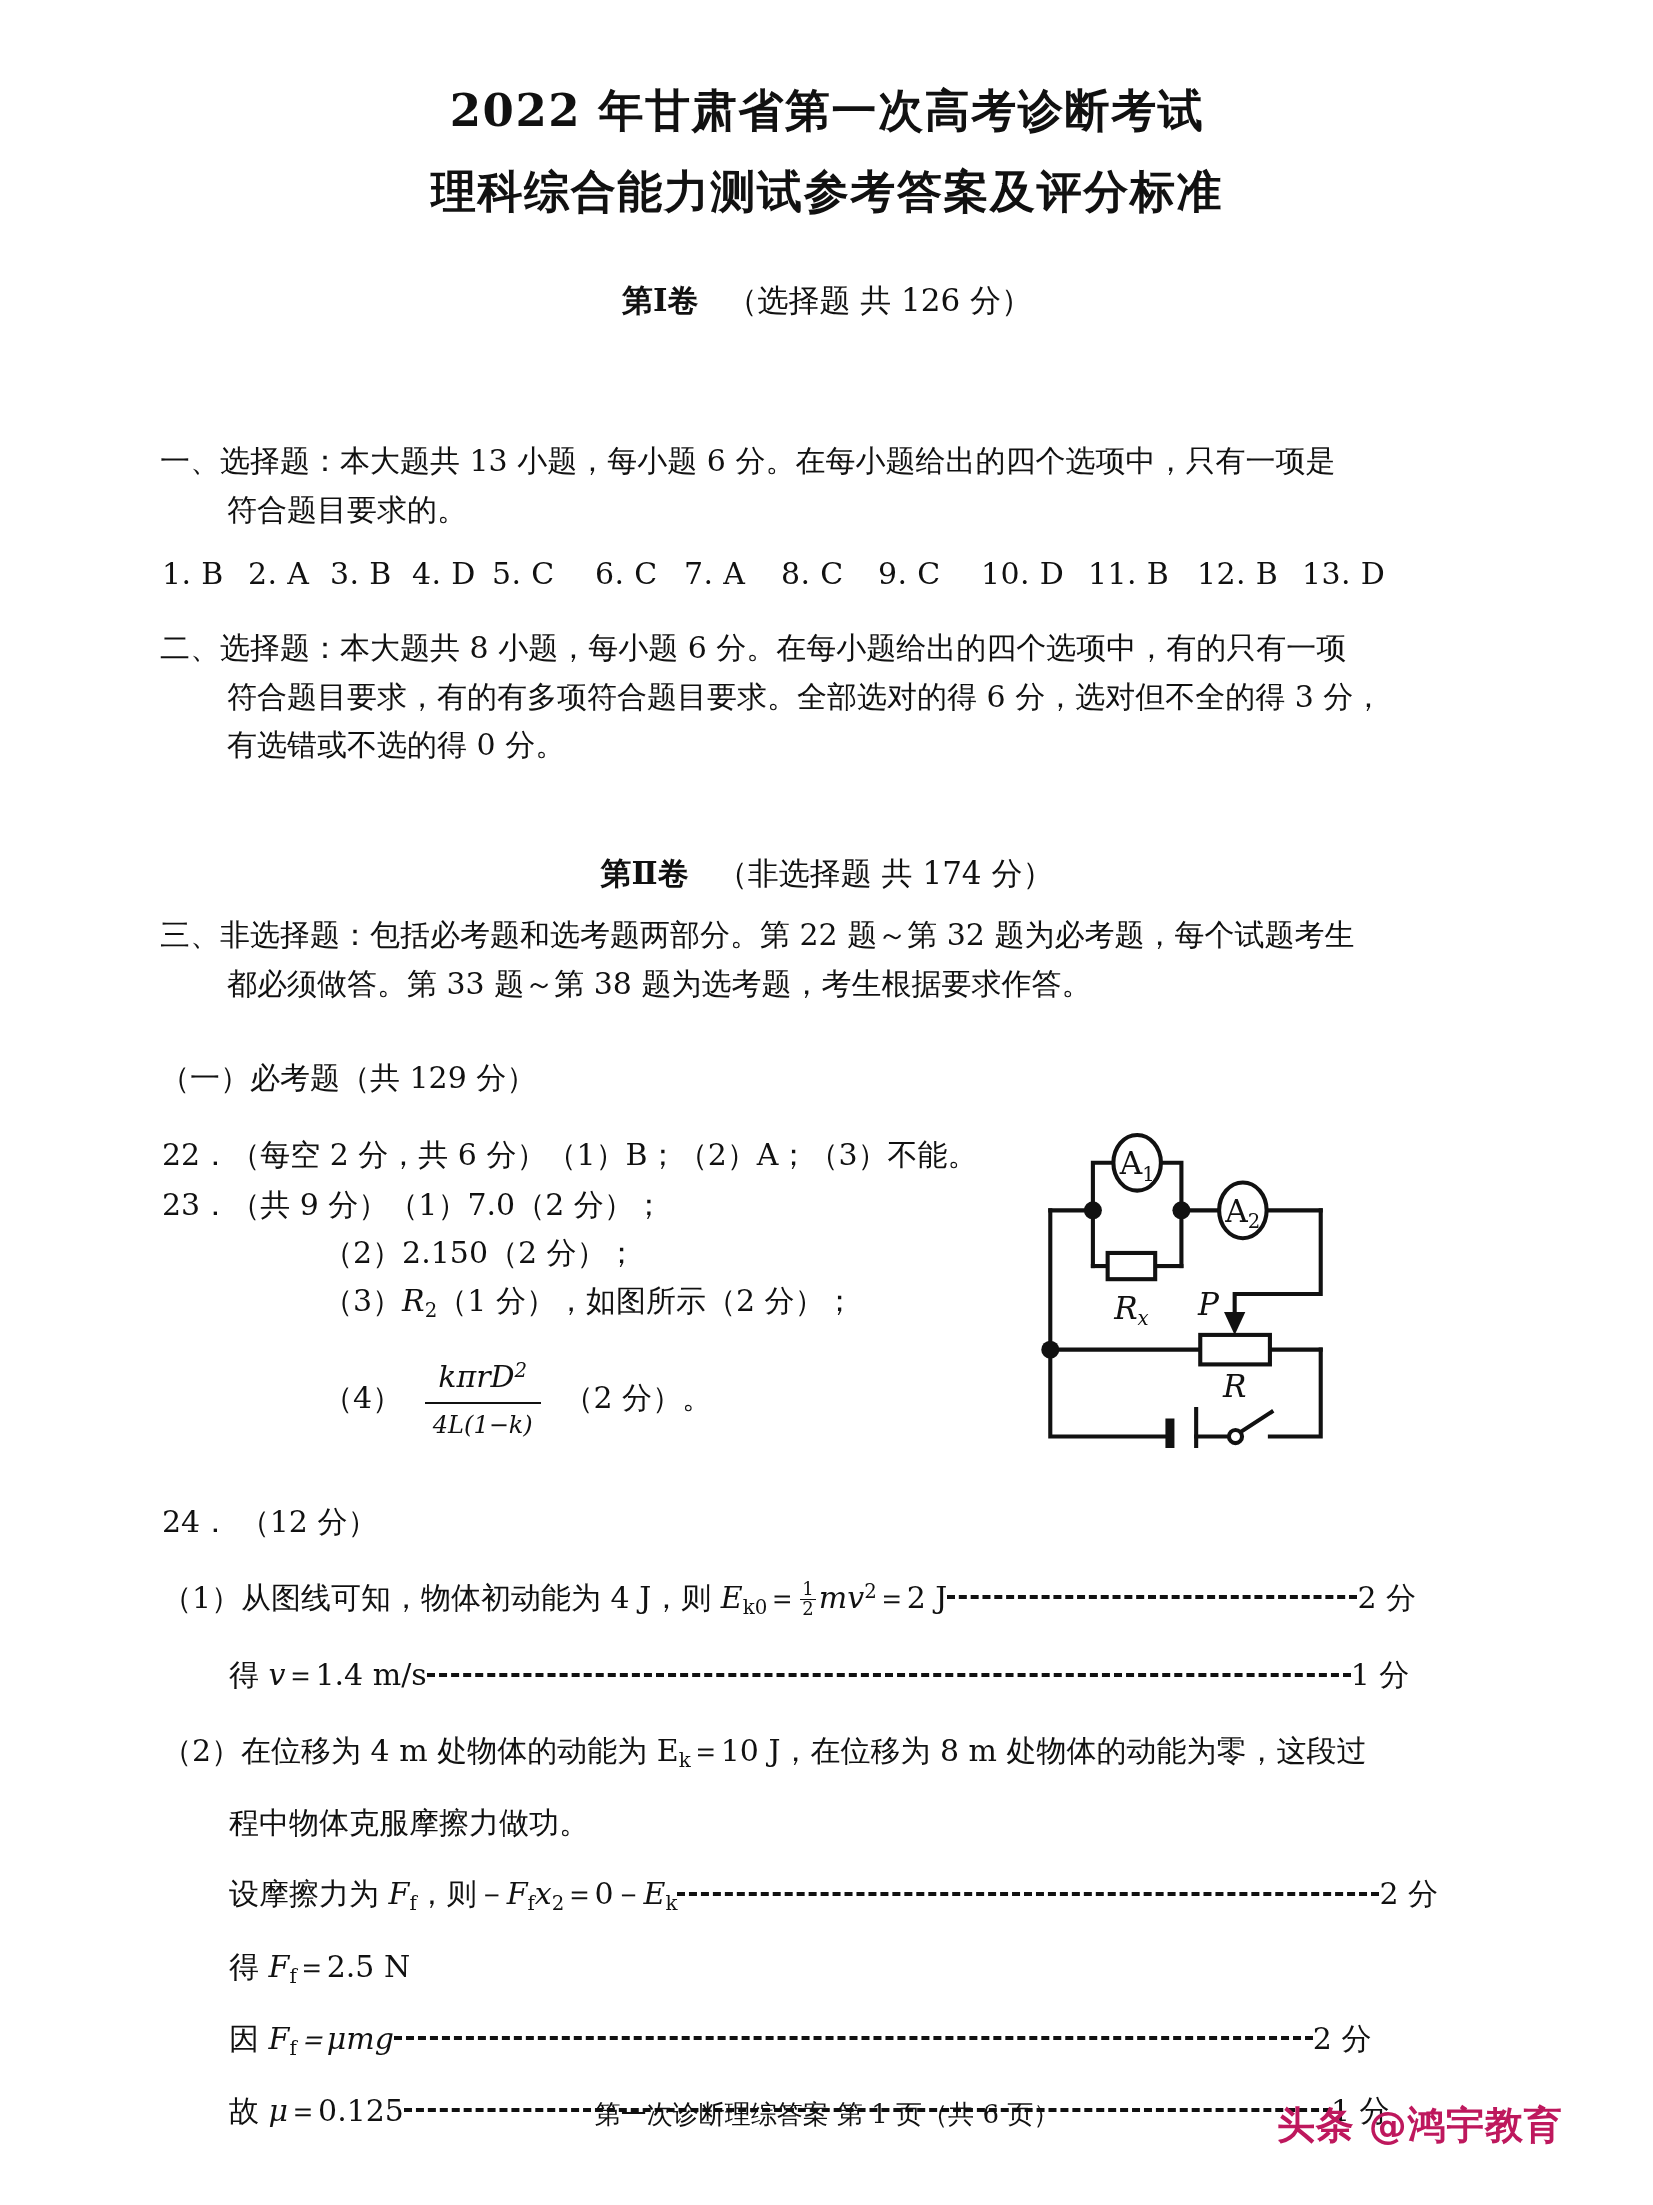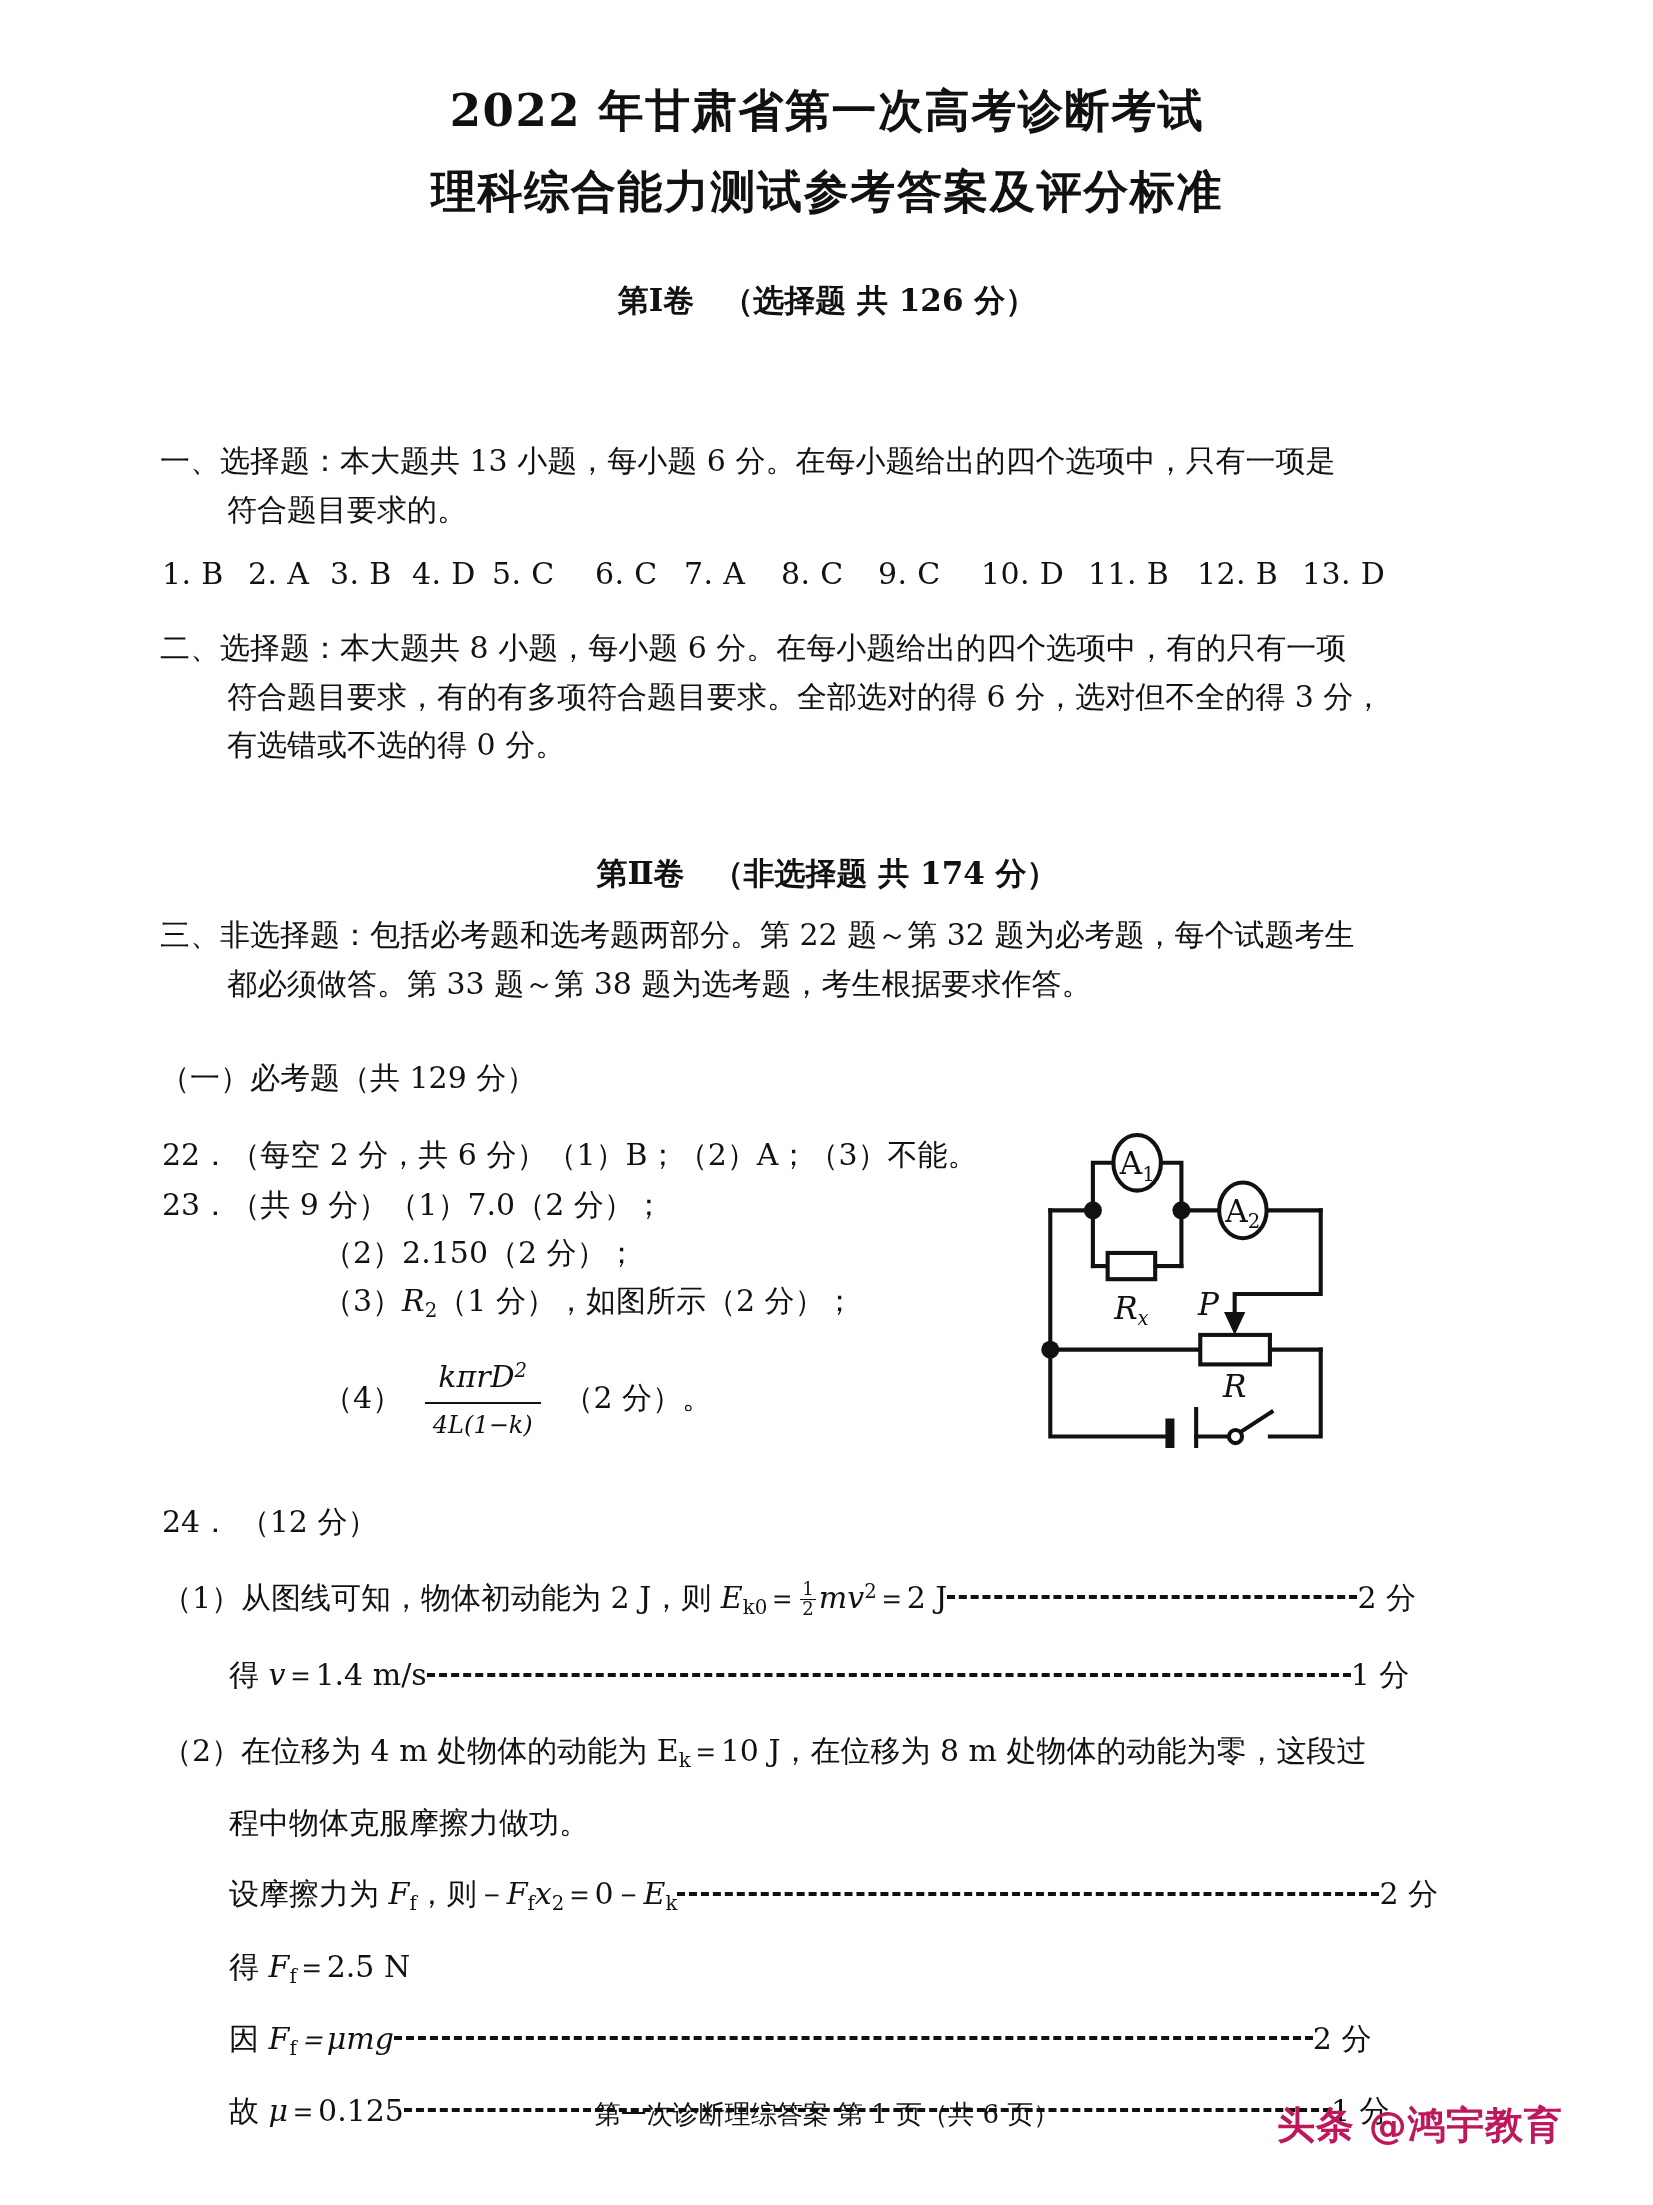--- a/index.html
+++ b/index.html
@@ -45,21 +45,21 @@
   }
 
   
   .volume-header {
     text-align: center;
     font-size: 31px;
     font-weight: bold;
     margin: 0;
   }
   .volume-header .vh-paren {
-    font-weight: bold;
+    font-weight: normal;
     margin-left: 28px;
   }
   #volume-1 { padding-top: 64px; }
   #volume-2 { padding-top: 19.7px; }
 
   
   .section-para {
     font-size: 30px;
     line-height: 1.62;
     text-align: justify;
@@ -295,21 +295,21 @@
       <text x="215" y="248" text-anchor="middle" font-family="DejaVu Serif, Liberation Serif, serif" font-size="38" font-style="italic" fill="#111111">P</text>
       <text x="268" y="438" text-anchor="middle" font-family="DejaVu Serif, Liberation Serif, serif" font-size="38" font-style="italic" fill="#111111">S</text>
     </svg>
   </div>
 
   <div class="blk" style="left:162px; top:1498px; width:1358px;">
 
     <div class="q-line">24． （12 分）</div>
 
     <div class="q-line" style="margin-top:28px;">
-      <span>（1）从图线可知，物体初动能为 2 J，则 </span><i>E</i><span class="sub">k0</span><span>＝</span><span class="frac-sm"><span class="num">1</span><span class="den">2</span></span><i>mv</i><span class="sup">2</span><span>＝2 J</span><span class="leader" style="width:410px;"></span><span class="score-tail">2 分</span>
+      <span>（1）从图线可知，物体初动能为 4 J，则 </span><i>E</i><span class="sub">k0</span><span>＝</span><span class="frac-sm"><span class="num">1</span><span class="den">2</span></span><i>mv</i><span class="sup">2</span><span>＝2 J</span><span class="leader" style="width:410px;"></span><span class="score-tail">2 分</span>
     </div>
 
     <div class="q-line" style="margin-top:28px; padding-left:67px;">
       <span>得 </span><i>v</i><span>＝1.4 m/s</span><span class="leader" style="width:924px;"></span><span class="score-tail">1 分</span>
     </div>
 
     <div class="q-line" style="margin-top:28px; white-space:normal;">
       <span>（2）在位移为 4 m 处物体的动能为 E</span><span class="sub">k</span><span>＝10 J，在位移为 8 m 处物体的动能为零，这段过</span>
     </div>
 

